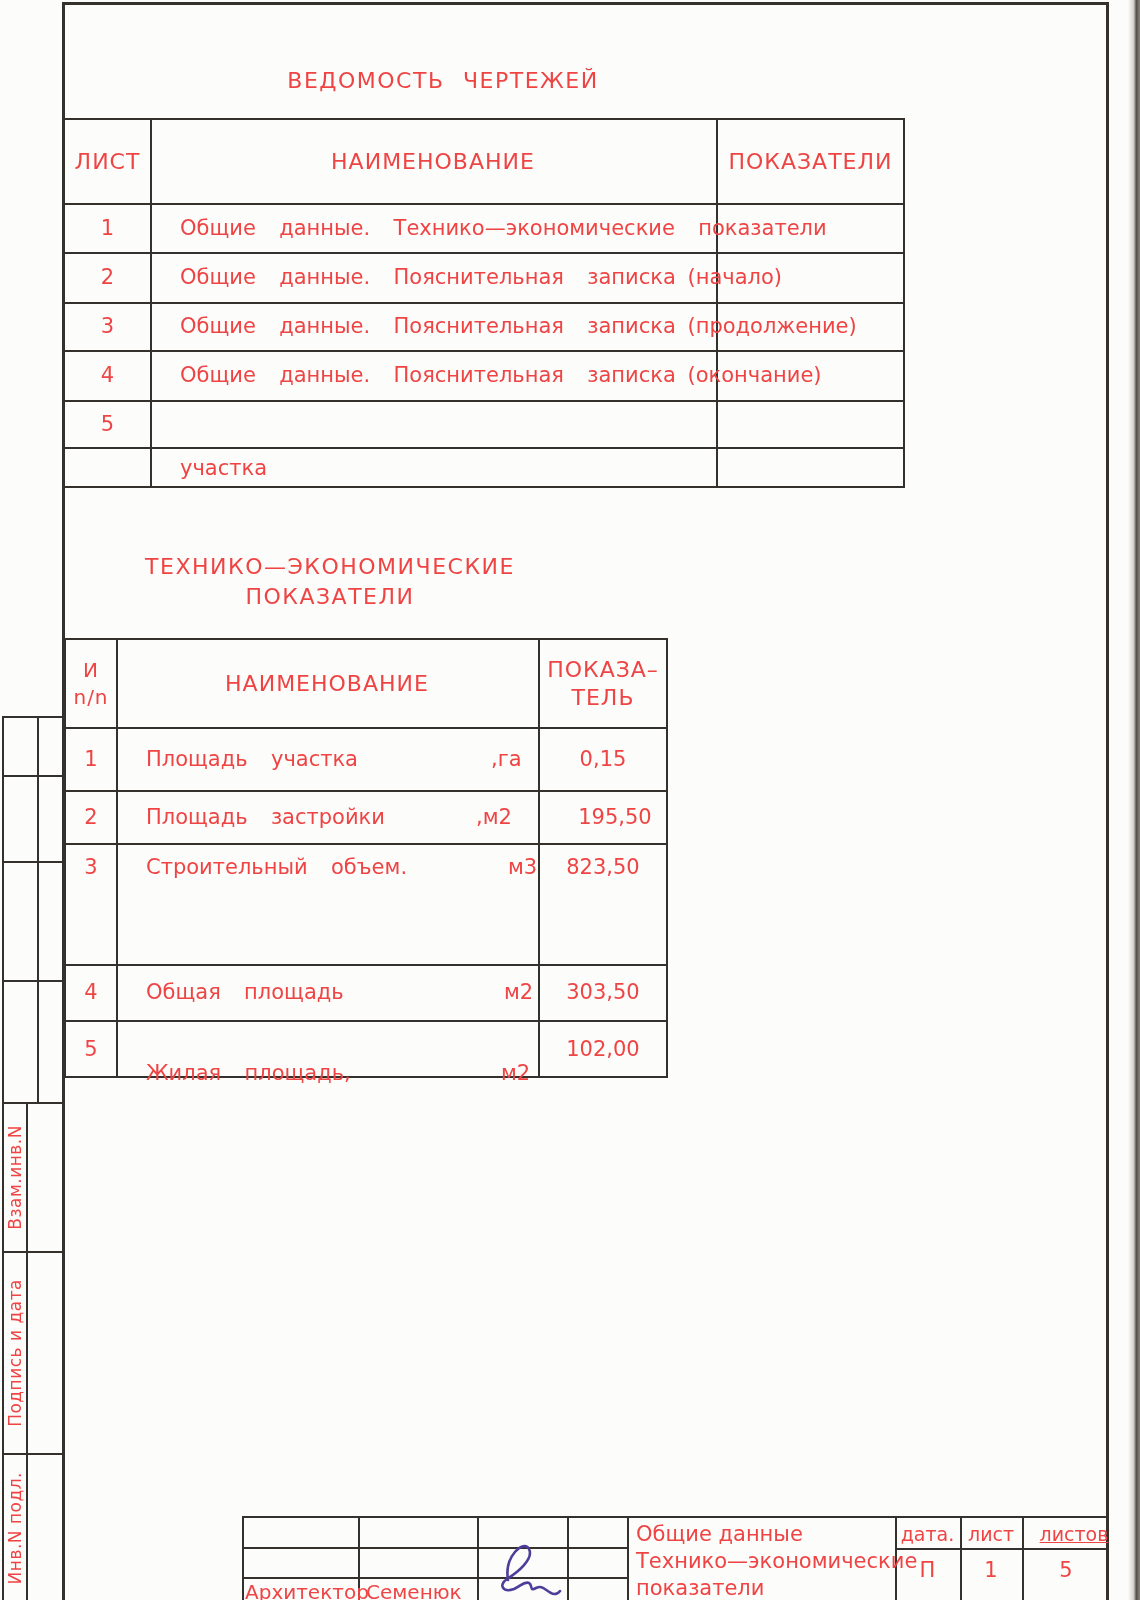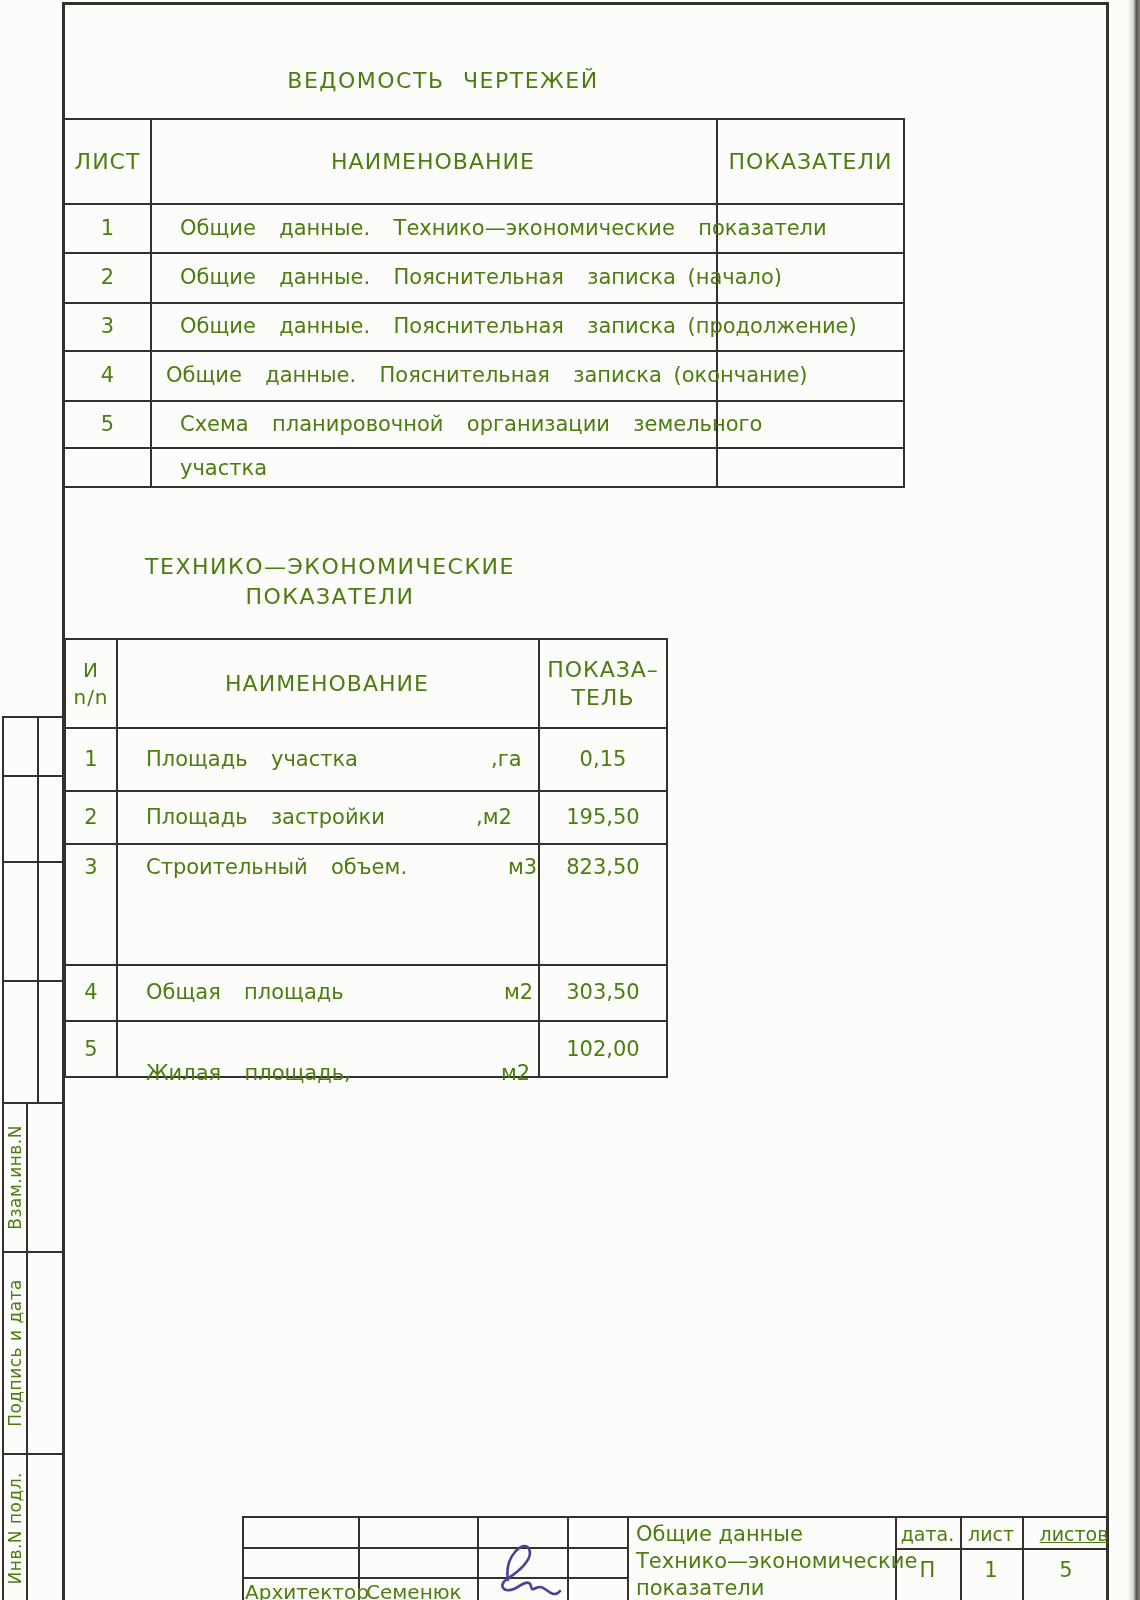--- a/index.html
+++ b/index.html
@@ -1,17 +1,17 @@
 <!DOCTYPE html>
 <html><head>
 <meta charset="utf-8">
 <style>
   html,body{margin:0;padding:0;background:#e9e7e3;}
   .page{position:relative;width:1140px;height:1600px;background:#fcfcfb;overflow:hidden;
-        font-family:"DejaVu Sans","Liberation Sans",sans-serif;color:#4d7c0f;}
+        font-family:"DejaVu Sans","Liberation Sans",sans-serif;color:#ef4444;}
   .abs{position:absolute;}
   .hl{position:absolute;background:#34302b;height:2px;}
   .vl{position:absolute;background:#34302b;width:2px;}
   .cell{position:absolute;display:flex;align-items:center;justify-content:center;}
   .cell-top{position:absolute;display:flex;align-items:flex-start;justify-content:center;padding-top:10px;box-sizing:border-box;}
   .tbl{position:absolute;border:2px solid #34302b;box-sizing:border-box;}
   .t-title{font-size:22px;letter-spacing:1.5px;word-spacing:10px;text-align:center;}
   .hdr{font-size:22px;letter-spacing:1px;}
   .row-txt{font-size:21px;word-spacing:5px;white-space:pre;}
   .num{font-size:21px;}
@@ -52,24 +52,23 @@
     <div class="cell num" style="left:0;top:85px;width:85px;height:45px;">1</div>
     <div class="name-cell row-txt" style="left:115px;top:85px;height:45px;">Общие  данные.  Технико—экономические  показатели</div>
 
     <div class="cell num" style="left:0;top:134px;width:85px;height:46px;">2</div>
     <div class="name-cell row-txt" style="left:115px;top:134px;height:46px;">Общие  данные.  Пояснительная  записка (начало)</div>
 
     <div class="cell num" style="left:0;top:184px;width:85px;height:44px;">3</div>
     <div class="name-cell row-txt" style="left:115px;top:184px;height:44px;">Общие  данные.  Пояснительная  записка (продолжение)</div>
 
     <div class="cell num" style="left:0;top:232px;width:85px;height:46px;">4</div>
-    <div class="name-cell row-txt" style="left:101px;top:232px;height:46px;">Общие  данные.  Пояснительная  записка (окончание)</div>
+    <div class="name-cell row-txt" style="left:115px;top:232px;height:46px;">Общие  данные.  Пояснительная  записка (окончание)</div>
 
     <div class="cell num" style="left:0;top:282px;width:85px;height:43px;">5</div>
-    <div class="name-cell row-txt" style="left:115px;top:282px;height:43px;">Схема  планировочной  организации  земельного</div>
 
     <div class="cell num" style="left:0;top:329px;width:85px;height:37px;"></div>
     <div class="name-cell row-txt" style="left:115px;top:329px;height:37px;">участка</div>
   </div>
 
   <div class="abs t-title" style="left:64px;top:552px;width:532px;line-height:30px;">
     <div>ТЕХНИКО—ЭКОНОМИЧЕСКИЕ</div>
     <div>ПОКАЗАТЕЛИ</div>
   </div>
 
@@ -97,21 +96,21 @@
       <span>Площадь  участка</span>
       <span class="unit">,га</span>
     </div>
     <div class="cell val" style="left:474px;top:89px;width:126px;height:59px;">0,15</div>
 
     <div class="cell num" style="left:0;top:152px;width:50px;height:49px;">2</div>
     <div class="name-cell row-txt" style="left:80px;top:152px;height:49px;">
       <span>Площадь  застройки</span>
       <span class="unit" style="left:330px;">,м2</span>
     </div>
-    <div class="cell val" style="left:474px;top:152px;width:126px;height:49px;">195,50</div>
+    <div class="cell val" style="left:474px;top:152px;width:126px;height:49px;padding-left:12px;">195,50</div>
 
     <div class="cell-top num" style="left:0;top:205px;width:50px;height:117px;">3</div>
     <div class="name-cell row-txt" style="left:80px;top:205px;height:44px;">
       <span>Строительный  объем.</span>
       <span class="unit" style="left:362px;">м3</span>
     </div>
     <div class="cell-top val" style="left:474px;top:205px;width:126px;height:117px;">823,50</div>
 
     <div class="cell num" style="left:0;top:326px;width:50px;height:52px;">4</div>
     <div class="name-cell row-txt" style="left:80px;top:326px;height:52px;">

